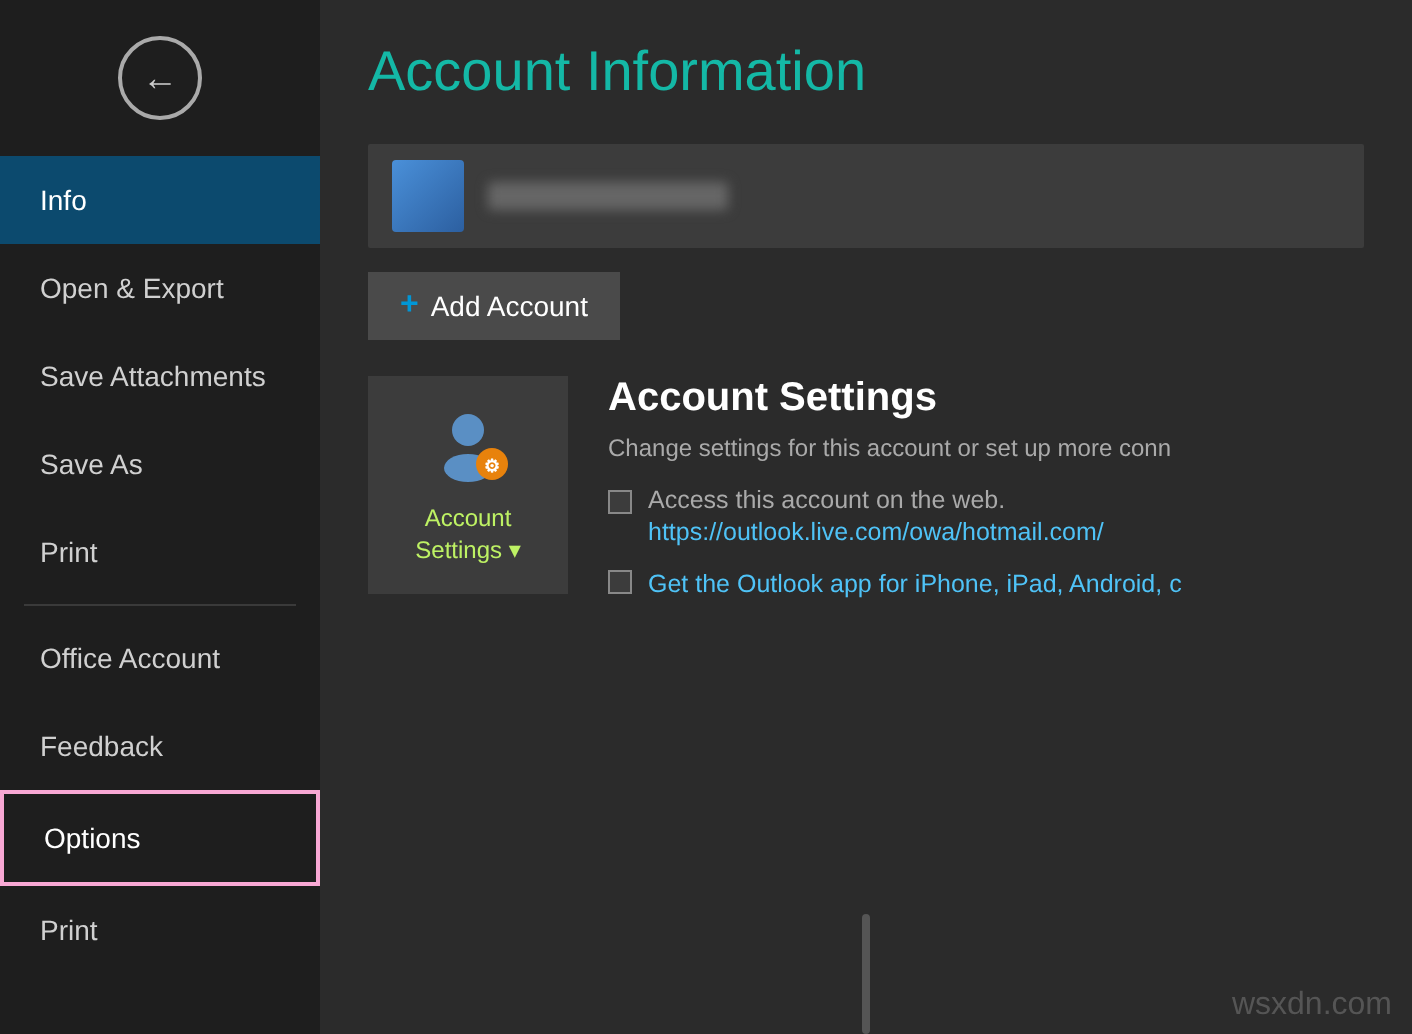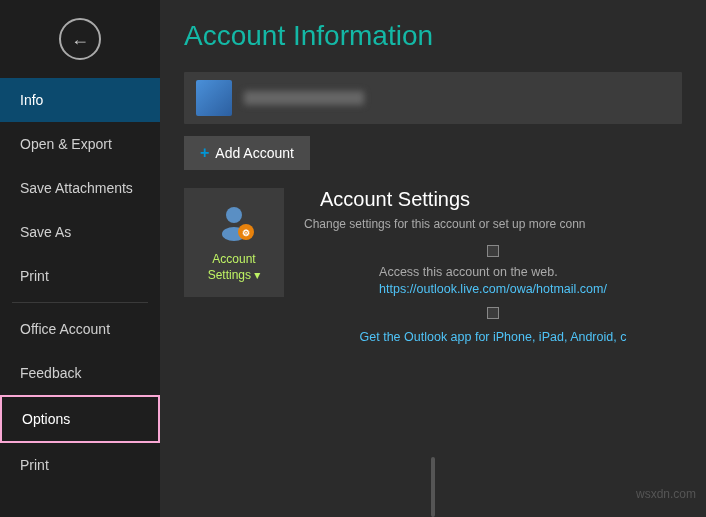--- a/index.html
+++ b/index.html
@@ -167,37 +167,35 @@
       color: #bef264;
     }
 
     .settings-info {
       flex: 1;
     }
 
     .settings-title {
       color: #ffffff;
       font-size: 20px;
-      font-weight: 400;
+      font-weight: 700;
       margin-bottom: 6px;
-      margin-left: 16px;
     }
 
     .settings-desc {
       color: #aaa;
       font-size: 12px;
       margin-bottom: 12px;
     }
 
     .settings-link-item {
       display: flex;
-      align-items: center;
+      align-items: flex-start;
       gap: 8px;
       margin-bottom: 8px;
-      flex-direction: column;
     }
 
     .checkbox-placeholder {
       width: 12px;
       height: 12px;
       border: 1px solid #888;
       background: #3c3c3c;
       flex-shrink: 0;
       margin-top: 2px;
     }
@@ -209,24 +207,24 @@
 
     .link-url {
       color: #4fc3f7;
       font-size: 12.5px;
       text-decoration: none;
     }
 
     
     .watermark {
       position: absolute;
-      bottom: 16px;
+      bottom: 5px;
       right: 10px;
       color: #555;
-      font-size: 12px;
+      font-size: 16px;
     }
 
     
     .scroll-hint {
       position: absolute;
       bottom: 0;
       left: 50%;
       width: 4px;
       height: 60px;
       background: #555;

